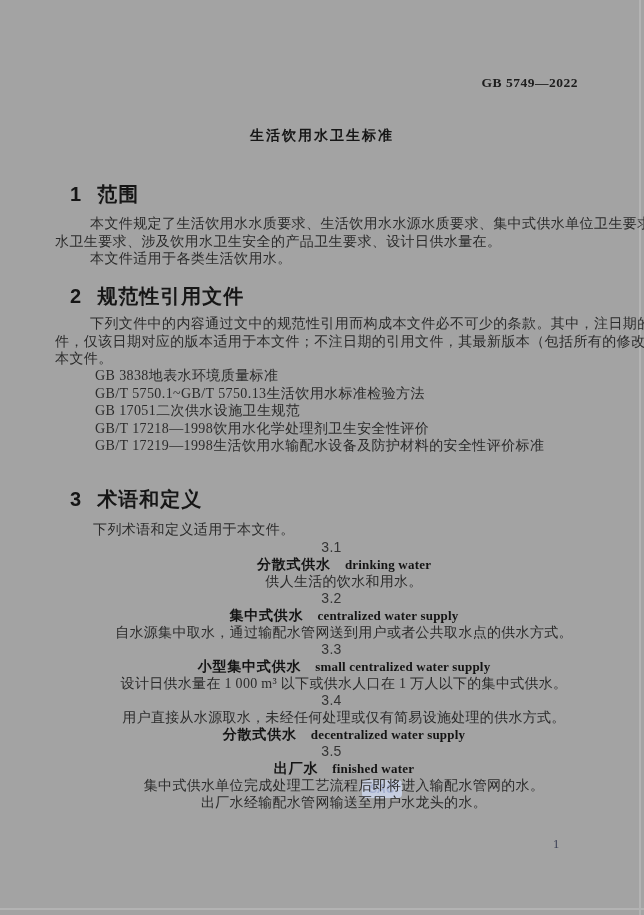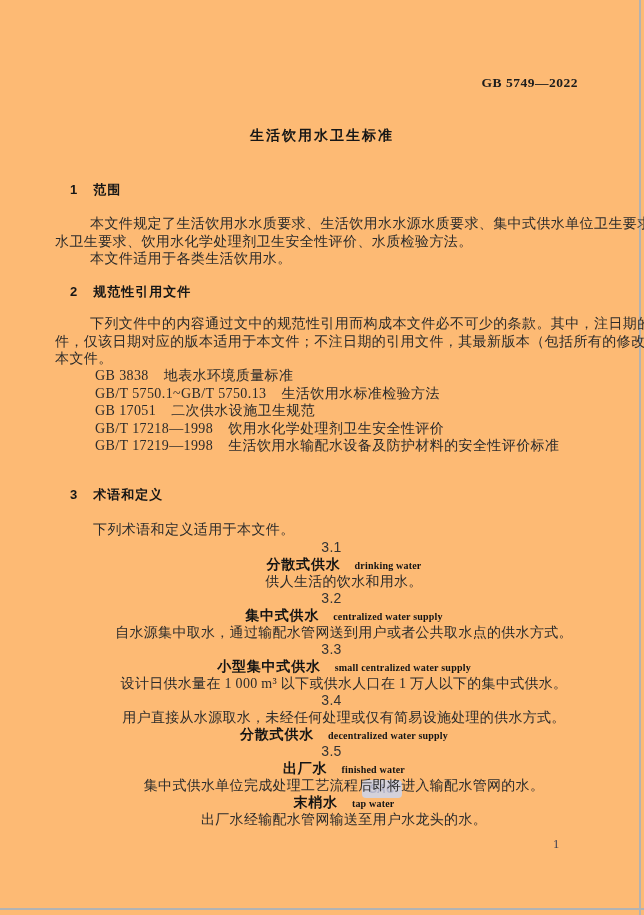--- a/index.html
+++ b/index.html
@@ -1,57 +1,57 @@
 <!DOCTYPE html>
 <html><head>
 <meta charset="utf-8">
 <style>
   html,body{margin:0;padding:0;background:#e9e9e9;}
   .page{
     position:relative;
     width:644px;height:915px;
-    background:#fdba74;
+    background:#a3a3a3;
     overflow:hidden;
     font-family:"Liberation Serif","DejaVu Serif",serif;
     color:#2b2b2b;
   }
   .doc-code{
     position:absolute;top:75px;right:66px;
     font-family:"Liberation Serif","DejaVu Serif",serif;
     font-weight:700;font-size:13.5px;color:#1d1d1d;letter-spacing:.5px;
   }
   .title{
     position:absolute;top:127px;left:0;width:644px;margin:0;
     text-align:center;
     font-family:"Liberation Sans","DejaVu Sans",sans-serif;
     font-weight:700;font-size:14px;color:#161616;letter-spacing:2px;
   }
   .sec-heading{
     position:absolute;left:70px;
     font-family:"Liberation Sans","DejaVu Sans",sans-serif;
-    font-weight:700;font-size:13px;color:#161616;
+    font-weight:700;font-size:20px;color:#161616;
   }
   .sec-heading .sec-title{margin-left:16px;letter-spacing:1px;}
   .block{position:absolute;left:55px;width:536px;z-index:2;}
   .block .line{height:17.5px;line-height:17.5px;font-size:14px;letter-spacing:.4px;white-space:nowrap;}
   .block .line.ind{padding-left:35px;}
   .refs{position:absolute;left:95px;width:500px;z-index:2;}
   .refs .line{height:17.5px;line-height:17.5px;font-size:14px;letter-spacing:.4px;white-space:nowrap;}
-  .refs .ref-name{margin-left:15px;text-align:center;}
+  .refs .ref-name{text-align:center;}
   .terms{position:absolute;left:55px;width:536px;z-index:2;text-align:center;}
   .terms .line{height:17px;line-height:17px;font-size:14px;letter-spacing:.3px;white-space:nowrap;}
   .t-num{padding-left:17px;font-family:"Liberation Sans","DejaVu Sans",sans-serif;font-size:13px;color:#333;}
   .t-term{padding-left:42px;}
   .t-term .zh{
     font-family:"Liberation Sans","DejaVu Sans",sans-serif;
     font-weight:700;font-size:14px;color:#141414;letter-spacing:.8px;
   }
   .t-term .en{
     font-family:"Liberation Serif","DejaVu Serif",serif;
-    font-weight:700;font-size:10px;color:#141414;margin-left:14px;letter-spacing:.2px;
+    font-weight:700;font-size:13px;color:#141414;margin-left:14px;letter-spacing:.2px;
   }
   .t-def{padding-left:42px;}
   .intro-line{position:absolute;left:55px;padding-left:38px;font-size:14px;line-height:17px;letter-spacing:.4px;z-index:2;white-space:nowrap;}
   .watermark{
     position:absolute;top:780px;left:362px;width:40px;height:18px;
     background:#cdd6ec;border-radius:4px;z-index:1;
     display:flex;align-items:center;justify-content:center;
     font-family:"Liberation Sans","DejaVu Sans",sans-serif;
     font-style:italic;font-weight:700;font-size:12px;color:#a7b4da;
     opacity:.85;
@@ -70,21 +70,21 @@
 
   <div class="doc-code">GB 5749—2022</div>
 
   <h1 class="title">生活饮用水卫生标准</h1>
 
   <div class="sec-heading" style="top:181px">
     <span class="sec-num">1</span><span class="sec-title">范围</span>
   </div>
   <div class="block" style="top:215px">
     <div class="line ind">本文件规定了生活饮用水水质要求、生活饮用水水源水质要求、集中式供水单位卫生要求、二次供</div>
-    <div class="line">水卫生要求、饮用水化学处理剂卫生安全性评价、水质检验方法。</div>
+    <div class="line">水卫生要求、涉及饮用水卫生安全的产品卫生要求、设计日供水量在。</div>
     <div class="line ind">本文件适用于各类生活饮用水。</div>
   </div>
 
   <div class="sec-heading" style="top:283px">
     <span class="sec-num">2</span><span class="sec-title">规范性引用文件</span>
   </div>
   <div class="block" style="top:315px">
     <div class="line ind">下列文件中的内容通过文中的规范性引用而构成本文件必不可少的条款。其中，注日期的引用文</div>
     <div class="line">件，仅该日期对应的版本适用于本文件；不注日期的引用文件，其最新版本（包括所有的修改单）适用于</div>
     <div class="line">本文件。</div>
@@ -116,21 +116,20 @@
     <div class="line t-def">设计日供水量在 1 000 m³ 以下或供水人口在 1 万人以下的集中式供水。</div>
 
     <div class="line t-num">3.4</div>
     <div class="line t-def">用户直接从水源取水，未经任何处理或仅有简易设施处理的供水方式。</div>
     <div class="line t-term"><span class="zh">分散式供水</span><span class="en">decentralized water supply</span></div>
 
     <div class="line t-num">3.5</div>
     <div class="line t-term"><span class="zh">出厂水</span><span class="en">finished water</span></div>
     <div class="line t-def">集中式供水单位完成处理工艺流程后即将进入输配水管网的水。</div>
 
-    <div class="line t-term"><span class="zh">末梢水</span><span class="en">tap water</span></div>
     <div class="line t-def">出厂水经输配水管网输送至用户水龙头的水。</div>
   </div>
 
   <div class="watermark">SAC</div>
 
   <div class="page-number">1</div>
 
   <div class="edge-v"></div>
   <div class="edge-h"></div>
 

